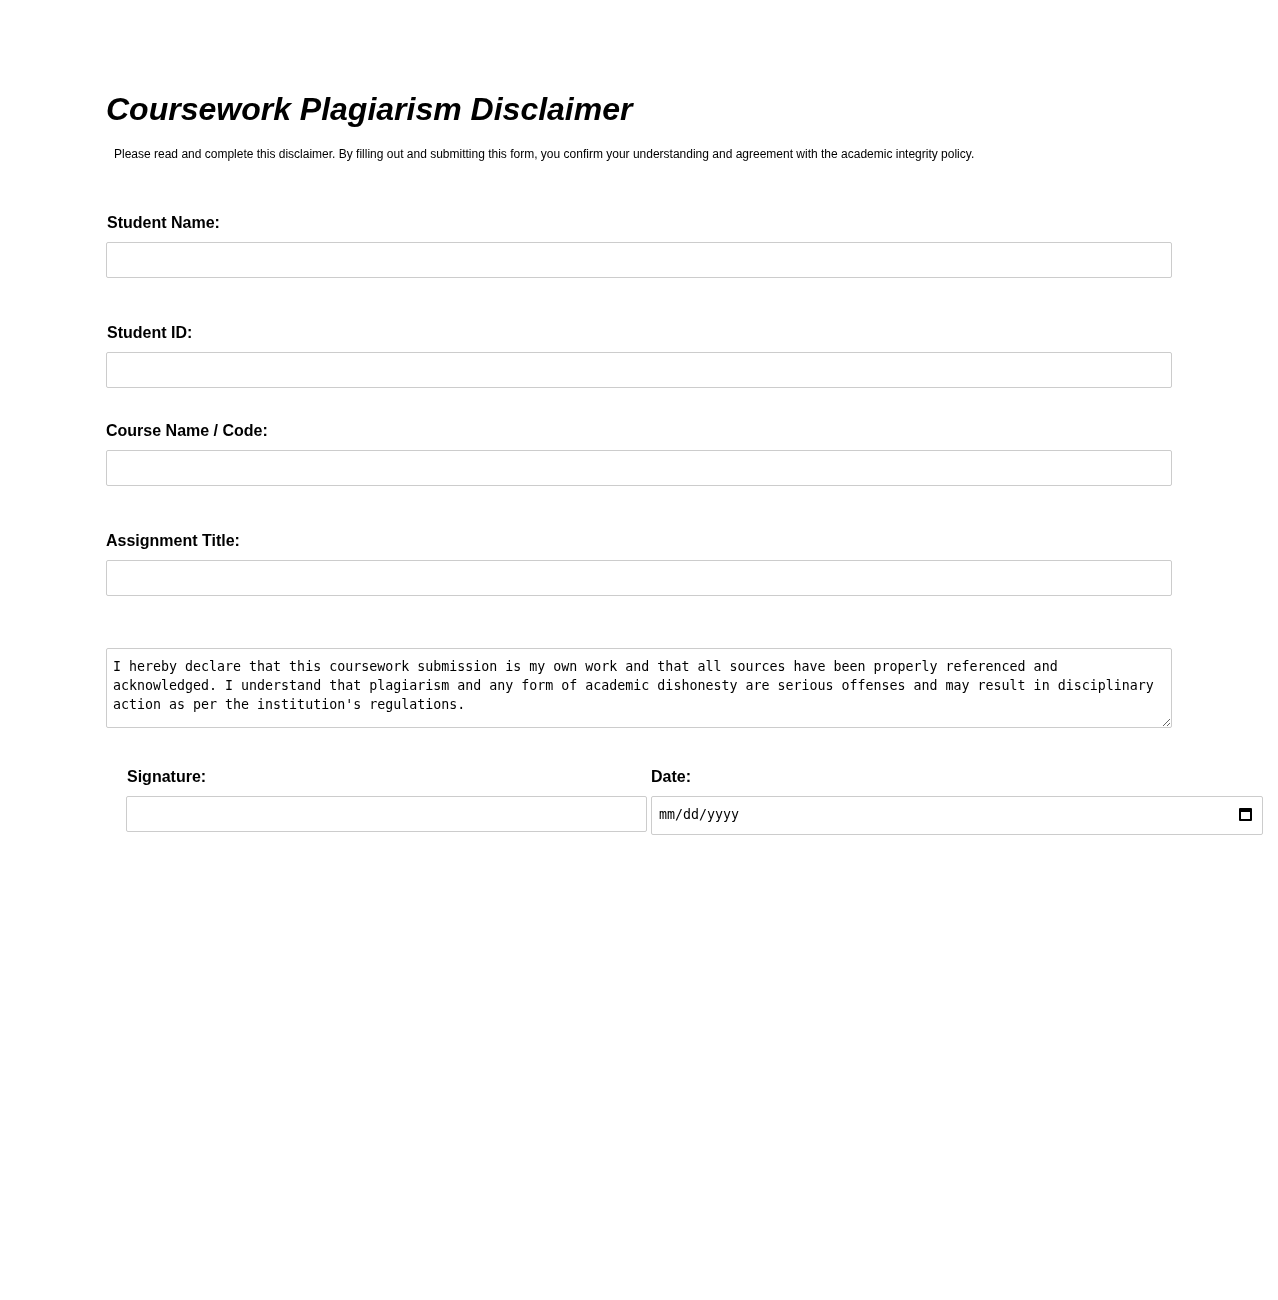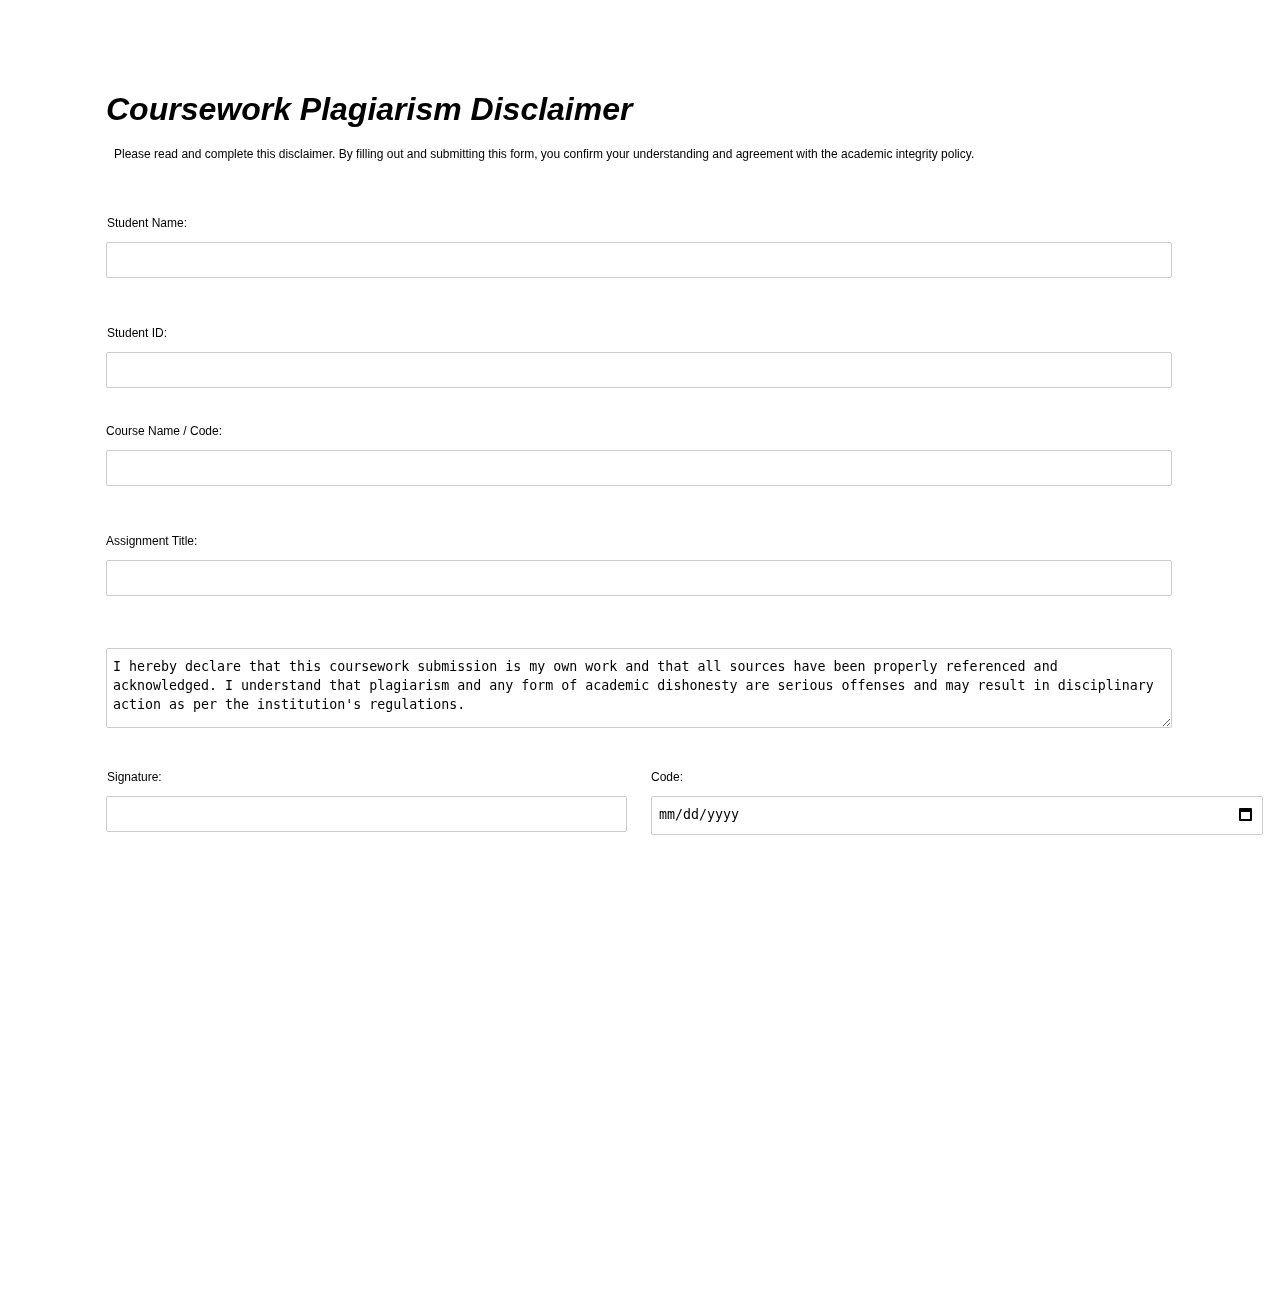--- a/index.html
+++ b/index.html
@@ -1,21 +1,21 @@
 <!DOCTYPE html>
 <html><head>
 <meta charset="utf-8">
 <style>
   html, body { margin: 0; padding: 0; background: #ffffff; }
   body { width: 1278px; height: 1300px; font-family: "Liberation Sans", sans-serif; color: #000; }
   .container { position: absolute; left: 106px; top: 0; width: 1066px; }
   h1 { position: absolute; top: 91px; left: 0; margin: 0; font-size: 32px; font-weight: bold; white-space: nowrap; font-style: italic; }
   .intro { position: absolute; top: 136px; left: 0; width: 1066px; margin: 8px; font-size: 12px; line-height: 21px; }
   .field { position: absolute; left: 0; }
-  label { display: block; font-size: 12px; font-weight: normal; height: 18px; line-height: 18px; }
+  label { display: block; font-size: 16px; font-weight: bold; height: 18px; line-height: 18px; }
   .input { box-sizing: border-box; width: 1066px; height: 36px; border: 1px solid #cccccc; border-radius: 2px; background: #fff; margin-top: 10px; font-family: "Liberation Sans", sans-serif; font-size: 16px; padding: 0 8px; }
   .textarea { box-sizing: border-box; width: 1066px; height: 80px; border: 1px solid #cccccc; border-radius: 2px; margin-top: 10px; font-family: "DejaVu Sans Mono", monospace; font-size: 13.3px; line-height: 19px; padding: 8px 6px; resize: vertical; color: #000; overflow: hidden; }
   .half { width: 521px; }
   .date-wrap { position: relative; box-sizing: border-box; width: 612px; height: 39px; border: 1px solid #cccccc; border-radius: 2px; margin-top: 10px; font-family: "DejaVu Sans Mono", monospace; font-size: 13.3px; }
   .date-wrap .ph { position: absolute; left: 7px; top: 10px; color: #000; }
   .cal { position: absolute; right: 10px; top: 11px; width: 13px; height: 13px; box-sizing: border-box; border: 2px solid #000; border-top-width: 4px; border-radius: 1px; }
 </style>
 </head>
 <body>
 
@@ -40,25 +40,25 @@
 
   <div class="field" style="top:532px;">
     <label>Assignment Title:</label>
     <input class="input" type="text" style="">
   </div>
 
   <div class="field" style="top:638px;">
     <textarea class="textarea" style="">I hereby declare that this coursework submission is my own work and that all sources have been properly referenced and acknowledged. I understand that plagiarism and any form of academic dishonesty are serious offenses and may result in disciplinary action as per the institution's regulations.</textarea>
   </div>
 
-  <div class="field" style="top:768px;">
+  <div class="field" style="top:768px;margin-left:20px;">
     <label style="padding-left:1px;">Signature:</label>
     <input class="input half" type="text" style="">
   </div>
 
   <div class="field" style="top:768px; left:545px;">
-    <label>Code:</label>
+    <label>Date:</label>
     <div class="date-wrap">
       <span class="ph">mm/dd/yyyy</span>
       <span class="cal"></span>
     </div>
   </div>
 </div>
 
 </body></html>

